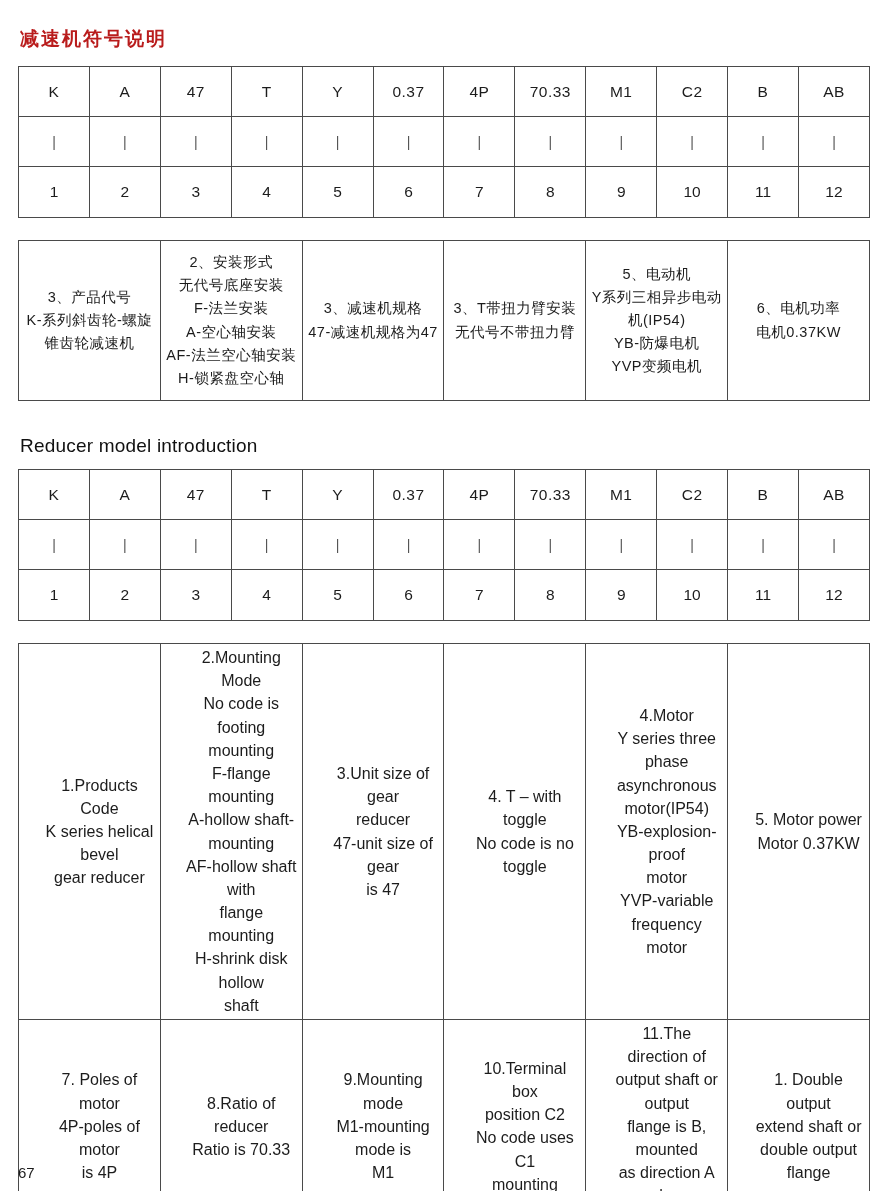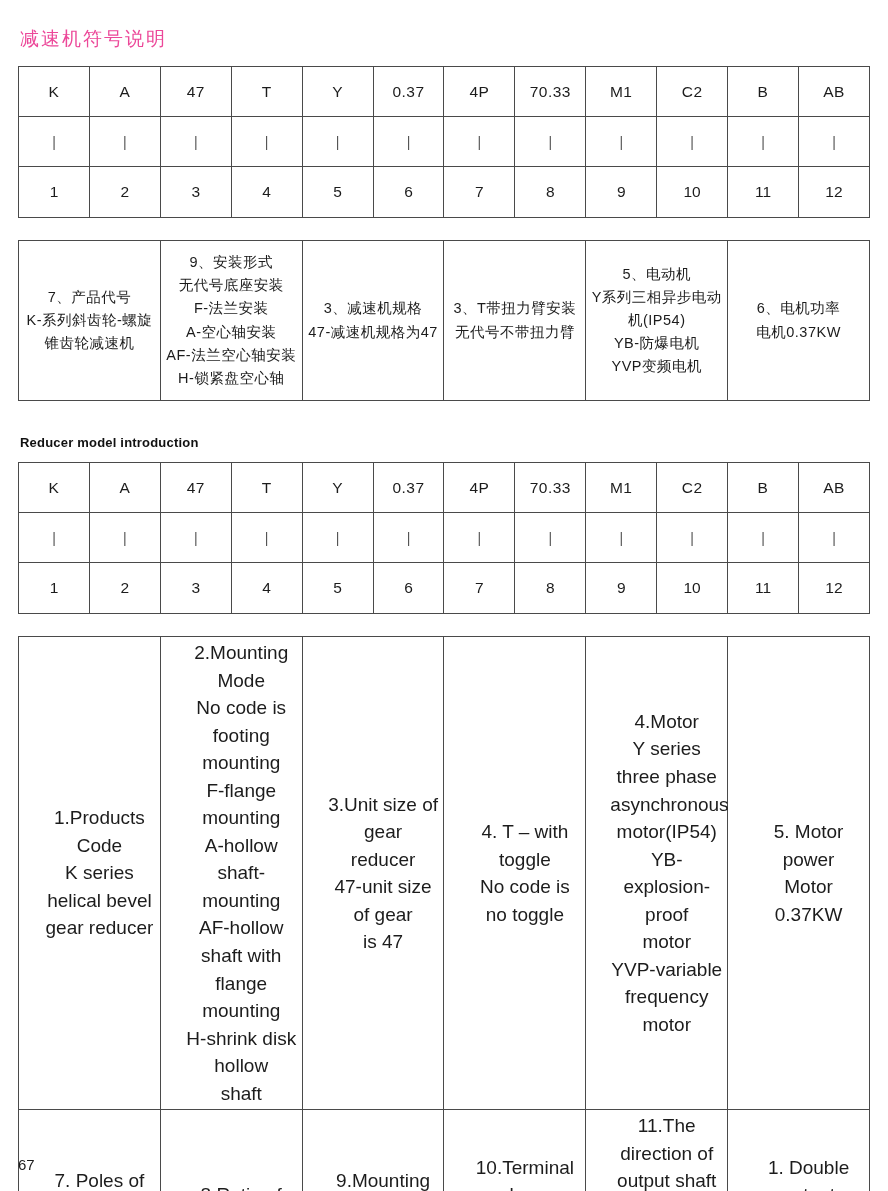--- a/index.html
+++ b/index.html
@@ -10,28 +10,28 @@
     color: #1c1c1c;
     font-family: "Liberation Sans", "DejaVu Sans", sans-serif;
     position: relative;
     overflow: hidden;
   }
   .page { padding: 0 18px; box-sizing: border-box; }
 
   .title-cn {
     margin: 26px 0 0 2px;
     font-size: 19px;
-    font-weight: normal;
+    font-weight: bold;
     letter-spacing: 2px;
-    color: #ec4899;
+    color: #b91c1c;
   }
   .title-en {
     margin: 34px 0 12px 2px;
-    font-size: 13px;
-    font-weight: bold;
+    font-size: 19px;
+    font-weight: normal;
     letter-spacing: 0.2px;
     color: #111;
   }
 
   table { border-collapse: collapse; table-layout: fixed; width: 852px; }
   td {
     border: 1px solid #4a4a4a;
     text-align: center;
     vertical-align: middle;
     padding: 2px 4px;
@@ -44,28 +44,28 @@
   .code-table tr.bars td  { height: 50px; color: #555; font-size: 14px; }
   .code-table tr.nums td  { height: 51px; }
 
   .desc-table { margin-top: 22px; }
   .desc-table td { white-space: pre-line; }
 
   .cn-table td { font-size: 14.5px; line-height: 1.6; letter-spacing: 0.5px; }
   .cn-table tr.r1 td { height: 160px; }
   .cn-table tr.r2 td { height: 90px; }
 
-  .en-table td { font-size: 19px; line-height: 1.45; padding-left: 24px; }
+  .en-table td { font-size: 16px; line-height: 1.45; padding-left: 24px; }
   .en-table tr.r1 td { height: 180px; }
   .en-table tr.r2 td { height: 170px; }
 
   .page-number {
     position: absolute;
     left: 18px;
-    bottom: 18px;
+    bottom: 10px;
     font-size: 15px;
     color: #1c1c1c;
   }
 </style>
 </head>
 <body>
 
 <div class="page">
 
   <h2 class="title-cn">减速机符号说明</h2>
@@ -113,24 +113,24 @@
       <td>10</td>
       <td>11</td>
       <td>12</td>
     </tr>
   </tbody>
     </table>
 
   <table class="desc-table cn-table">
     <tbody>
         <tr class="r1">
-      <td>7、产品代号
+      <td>3、产品代号
 K-系列斜齿轮-螺旋
 锥齿轮减速机</td>
-      <td>9、安装形式
+      <td>2、安装形式
 无代号底座安装
 F-法兰安装
 A-空心轴安装
 AF-法兰空心轴安装
 H-锁紧盘空心轴</td>
       <td>3、减速机规格
 47-减速机规格为47</td>
       <td>3、T带扭力臂安装
 无代号不带扭力臂</td>
       <td>5、电动机

